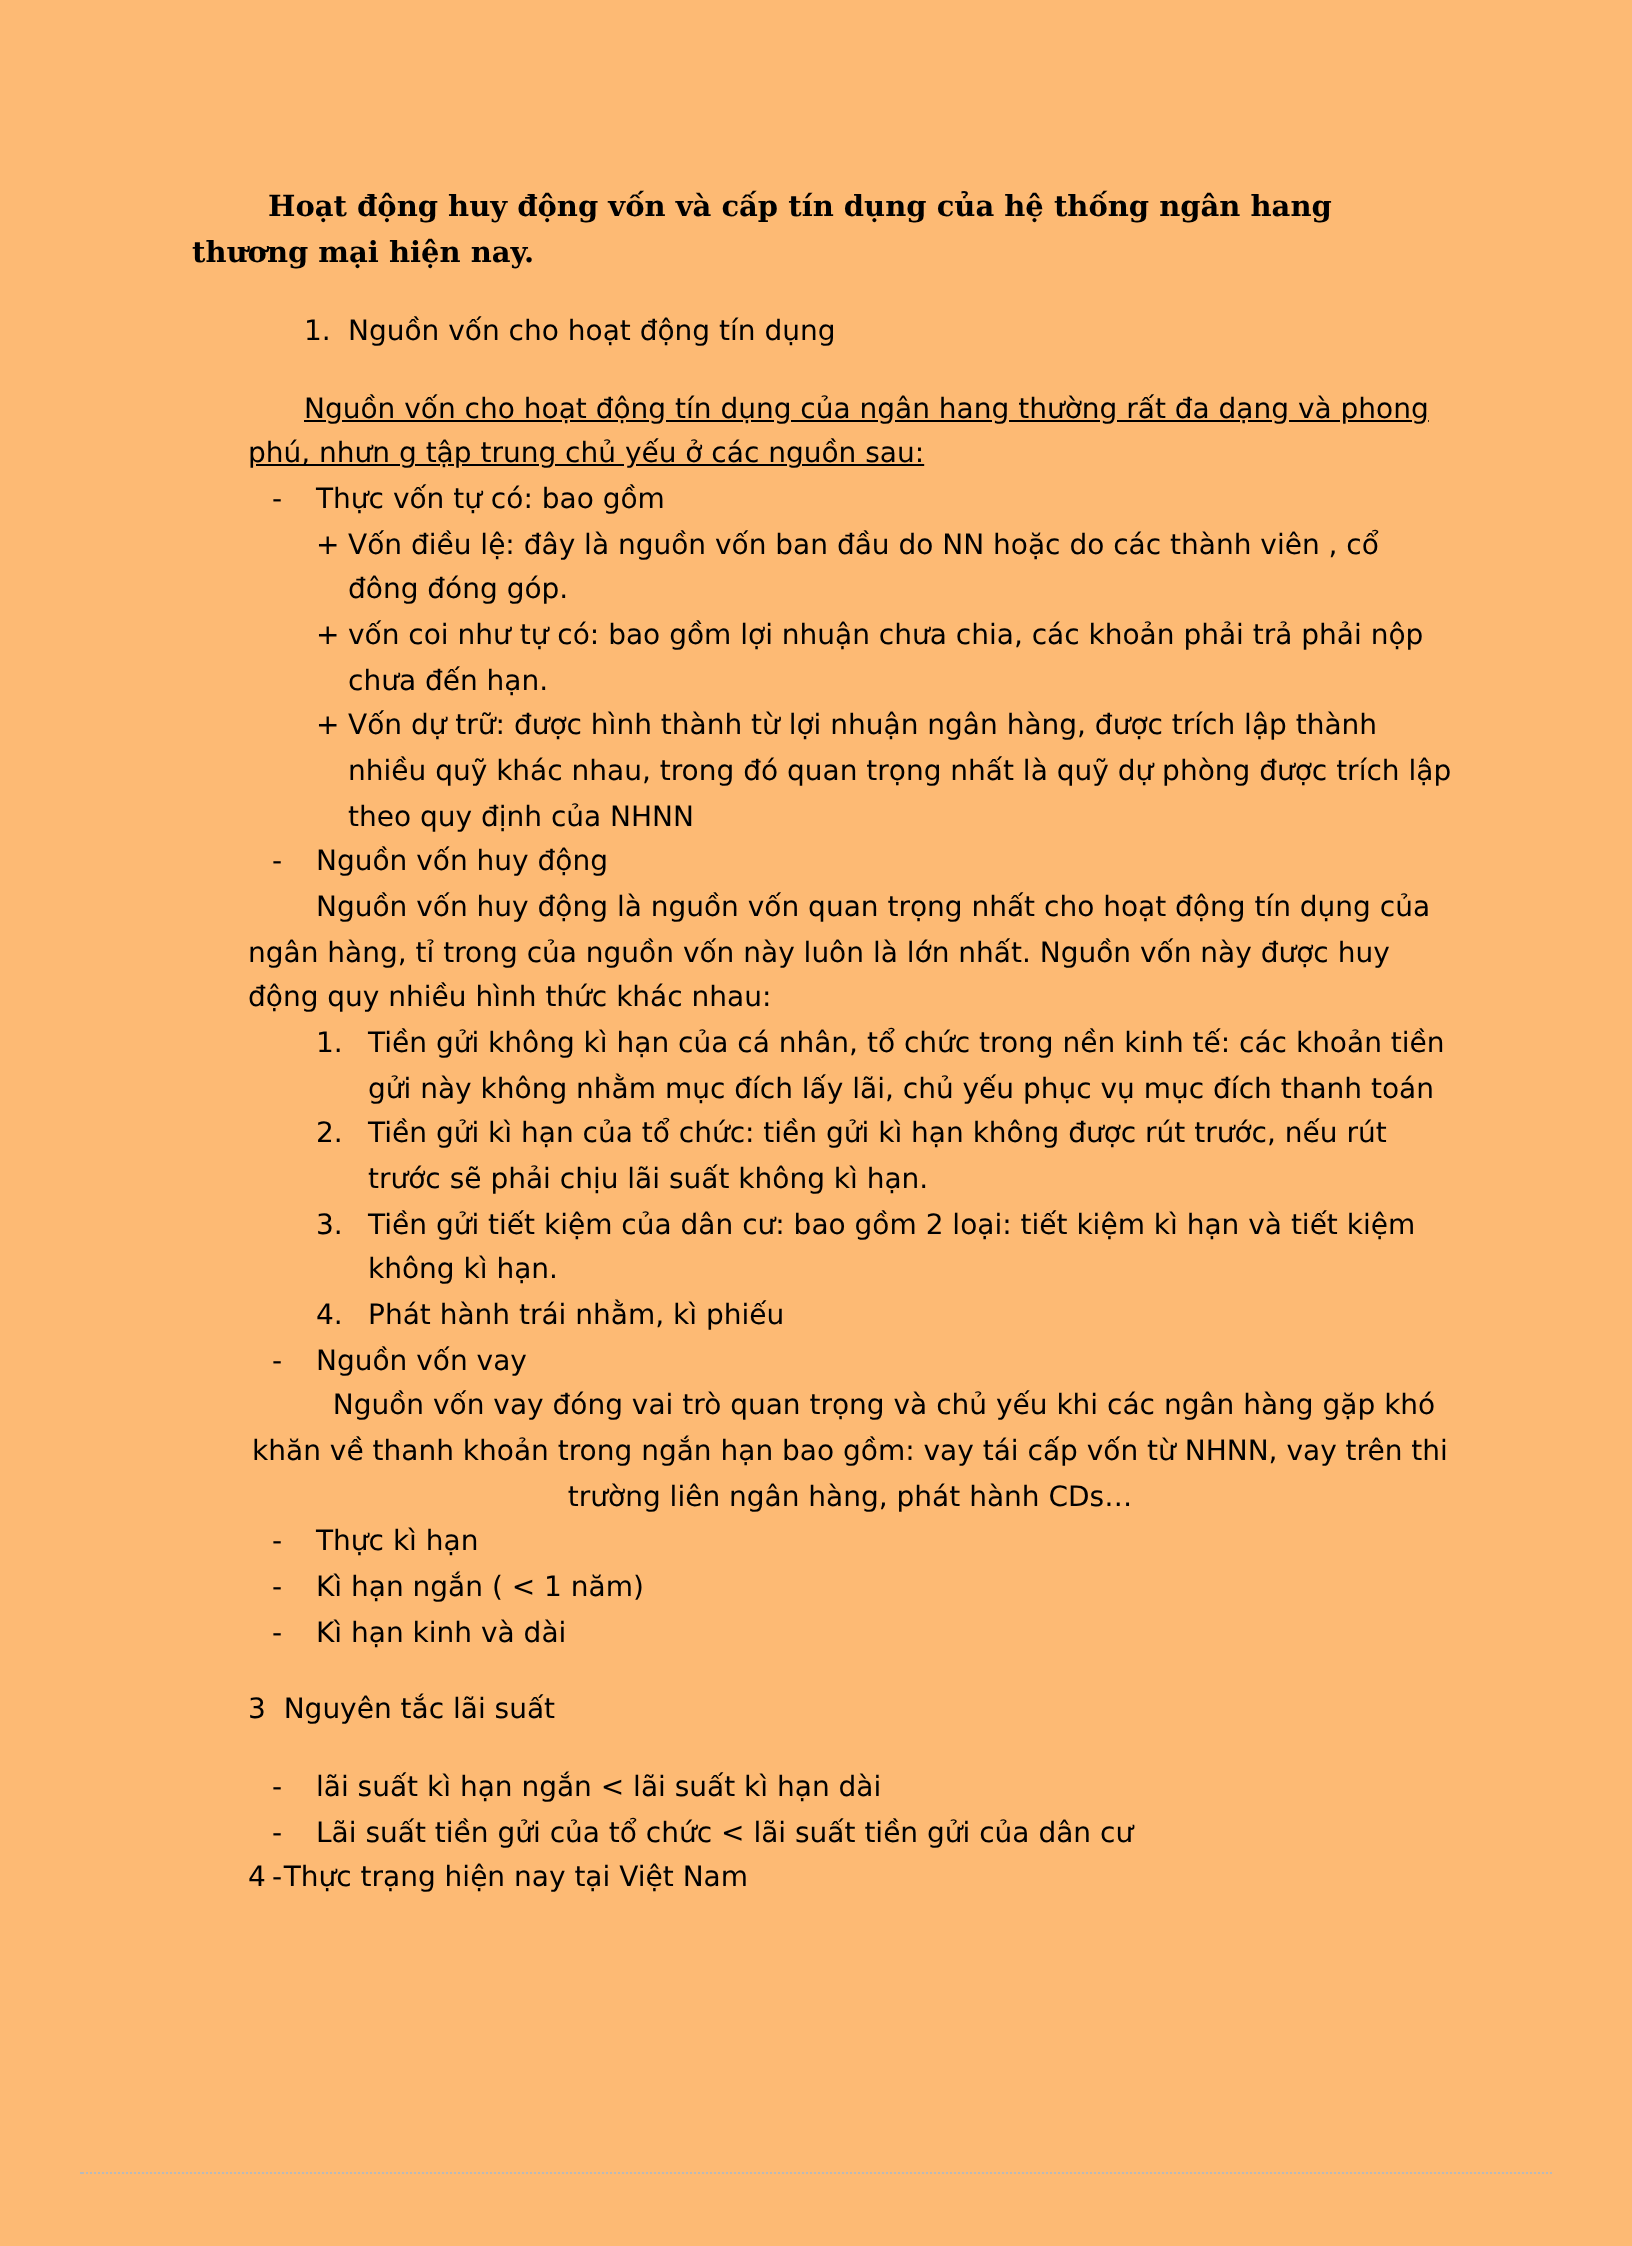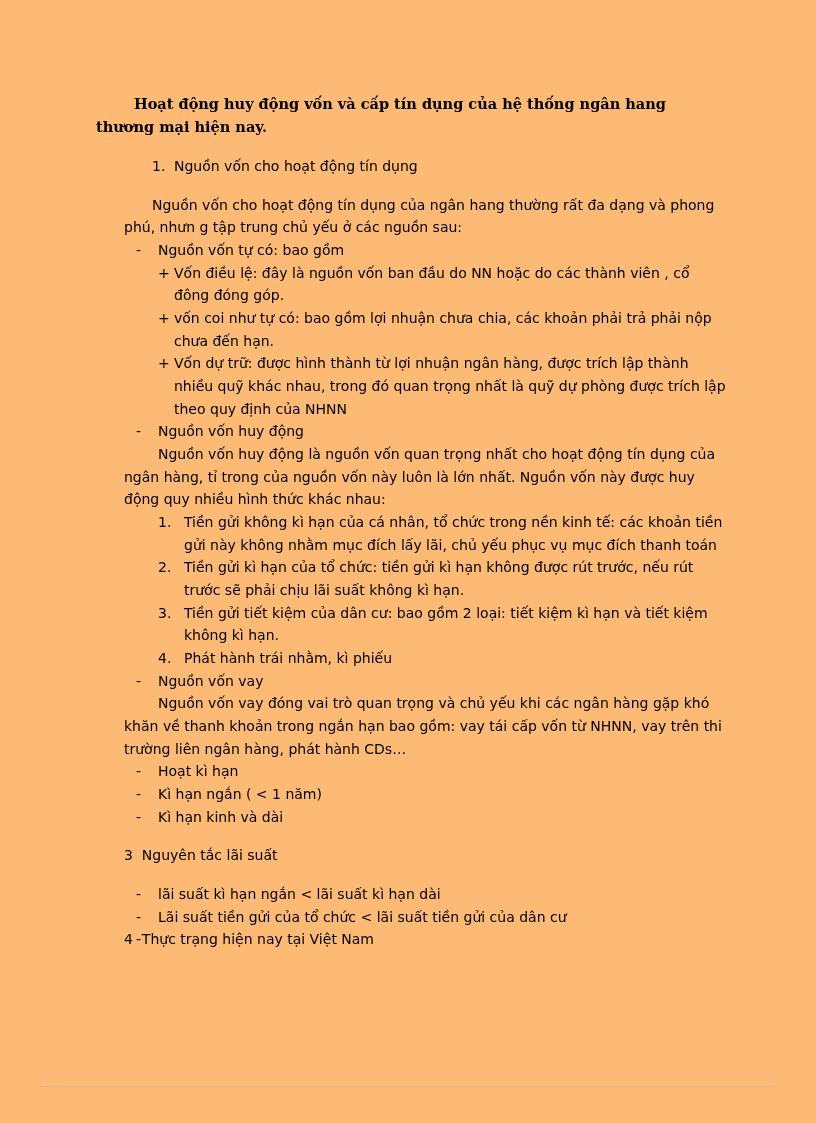--- a/index.html
+++ b/index.html
@@ -104,24 +104,24 @@
     <div class="doc-title">
       <span>Hoạt động huy động vốn và cấp tín dụng của hệ thống ngân hang</span>
       <span>thương mại hiện nay.</span>
     </div>
 
     <div class="body-block">
       <p class="lvl-num">
         <span class="marker">1.</span><span>Nguồn vốn cho hoạt động tín dụng</span>
       </p>
 
-      <p class="flow" style="text-indent:28px;">Nguồn vốn cho hoạt động tín dụng của ngân hang thường rất đa dạng và phong phú, nhưn g tập trung chủ yếu ở các nguồn sau:</p>
-
-      <p class="dash">
-        <span class="marker">-</span><span>Nguồn vốn tự có: bao gồm</span>
+      <p class="flow" style="text-indent:28px;text-decoration:underline;">Nguồn vốn cho hoạt động tín dụng của ngân hang thường rất đa dạng và phong phú, nhưn g tập trung chủ yếu ở các nguồn sau:</p>
+
+      <p class="dash">
+        <span class="marker">-</span><span>Thực vốn tự có: bao gồm</span>
       </p>
 
       <p class="plus">
         <span class="marker">+</span>
           <span class="txt">Vốn điều lệ: đây là nguồn  vốn ban đầu do NN hoặc do các thành viên , cổ đông đóng góp.</span>
       </p>
 
       <p class="plus">
         <span class="marker">+</span>
           <span class="txt">vốn coi như tự có: bao gồm lợi nhuận chưa chia, các khoản phải trả phải nộp chưa đến hạn.</span>
@@ -151,26 +151,26 @@
       </p>
 
       <p class="numsub">
         <span class="marker">4.</span><span>Phát hành trái nhằm, kì phiếu</span>
       </p>
 
       <p class="dash">
         <span class="marker">-</span><span>Nguồn vốn vay</span>
       </p>
 
-      <p class="flow" style="text-indent:34px;">Nguồn vốn vay đóng vai trò quan trọng và chủ yếu khi các ngân hàng gặp khó khăn về thanh khoản trong ngắn hạn bao gồm: vay tái cấp vốn từ NHNN, vay trên thi trường liên ngân hàng, phát hành CDs…</p>
-    </div>
-
-    <div class="body-block">
-      <p class="dash">
-        <span class="marker">-</span><span>Hoạt kì hạn</span>
+      <p class="flow" style="text-indent:34px;text-align:center;">Nguồn vốn vay đóng vai trò quan trọng và chủ yếu khi các ngân hàng gặp khó khăn về thanh khoản trong ngắn hạn bao gồm: vay tái cấp vốn từ NHNN, vay trên thi trường liên ngân hàng, phát hành CDs…</p>
+    </div>
+
+    <div class="body-block">
+      <p class="dash">
+        <span class="marker">-</span><span>Thực kì hạn</span>
       </p>
       <p class="dash">
         <span class="marker">-</span><span>Kì hạn ngắn ( &lt; 1 năm)</span>
       </p>
       <p class="dash">
         <span class="marker">-</span><span>Kì hạn kinh và dài</span>
       </p>
     </div>
 
     <div class="spacer-md"></div>

